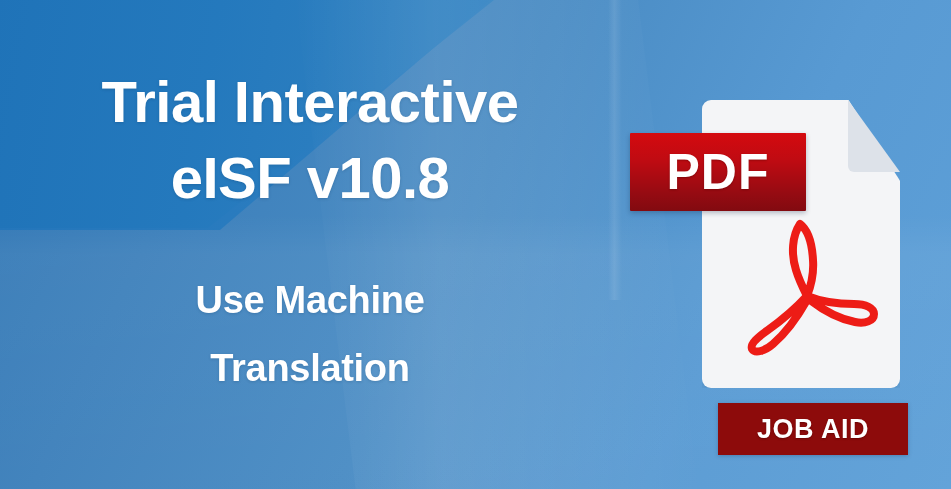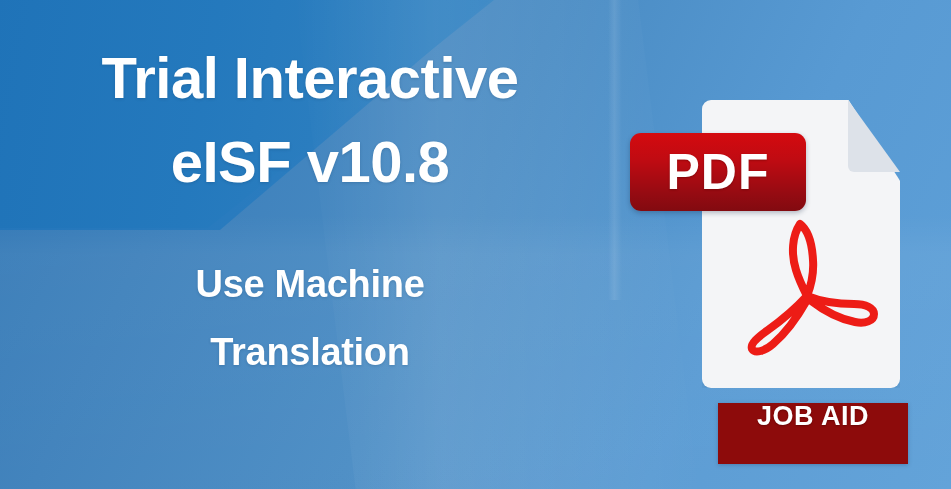--- a/index.html
+++ b/index.html
@@ -109,22 +109,22 @@
   .headline {
     margin: 0;
     padding: 0;
     font-size: 58px;
     line-height: 76px;
     font-weight: bold;
     letter-spacing: -0.5px;
     color: #ffffff;
     text-shadow: 0 1px 3px rgba(12,50,85,0.22);
   }
-  .headline.line1 { margin-top: 40px; }
-  .headline.line2 { margin-top: 8px; }
+  .headline.line1 { margin-top: 64px; }
+  .headline.line2 { }
 
   .subline {
     margin: 0;
     padding: 0;
     font-size: 38px;
     line-height: 64px;
     font-weight: bold;
     letter-spacing: -0.3px;
     color: #ffffff;
     text-shadow: 0 1px 3px rgba(12,50,85,0.20);
@@ -167,21 +167,21 @@
   }
 
   
   .pdf-badge {
     position: absolute;
     left: 10px;
     top: 43px;
     width: 176px;
     height: 78px;
     background: linear-gradient(180deg, #d40a0f 0%, #c00b12 34%, #950b12 78%, #820a10 100%);
-    border-radius: 11px;
+    border-radius: 1px;
     display: flex;
     align-items: center;
     justify-content: center;
     box-shadow: 0 2px 5px rgba(20,40,70,0.30);
   }
   .pdf-badge-text {
     font-size: 50px;
     font-weight: bold;
     color: #ffffff;
     letter-spacing: 1px;
@@ -198,23 +198,24 @@
     height: 150px;
   }
   .pdf-swirl svg { display: block; width: 100%; height: 100%; }
 
   
   .job-aid {
     position: absolute;
     left: 98px;
     top: 313px;
     width: 190px;
-    height: 61px;
+    height: 52px;
     background: #8d0b0b;
     display: flex;
+    align-items: center;
     justify-content: center;
     box-shadow: 0 1px 4px rgba(20,40,70,0.26);
   }
   .job-aid-text {
     font-size: 27px;
     font-weight: bold;
     color: #ffffff;
     letter-spacing: 0.5px;
     line-height: 1;
     text-shadow: 0 1px 2px rgba(70,0,0,0.5);

